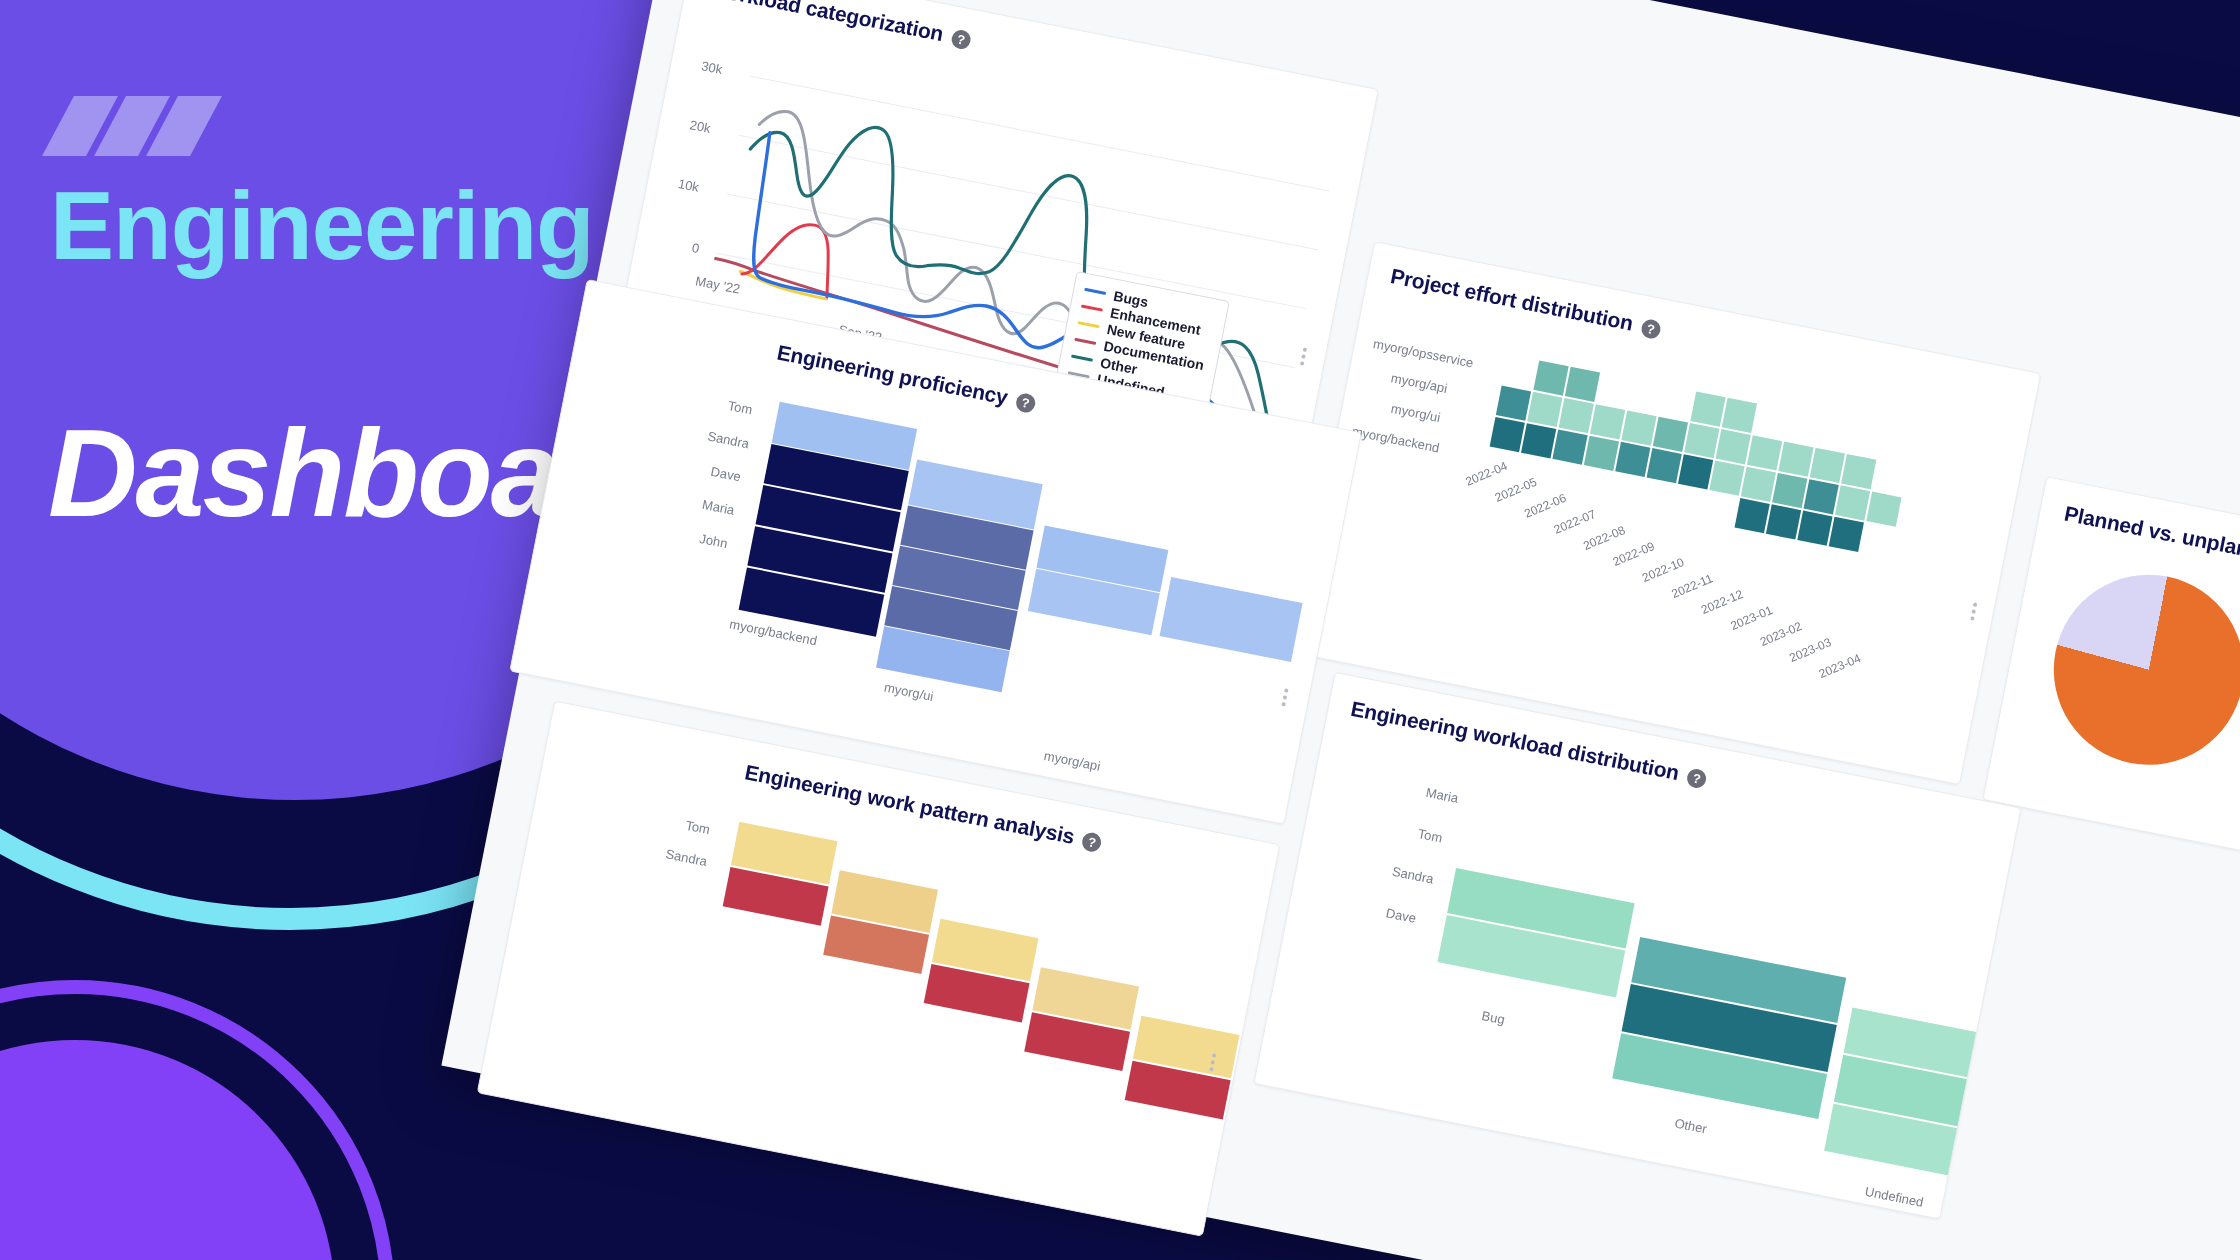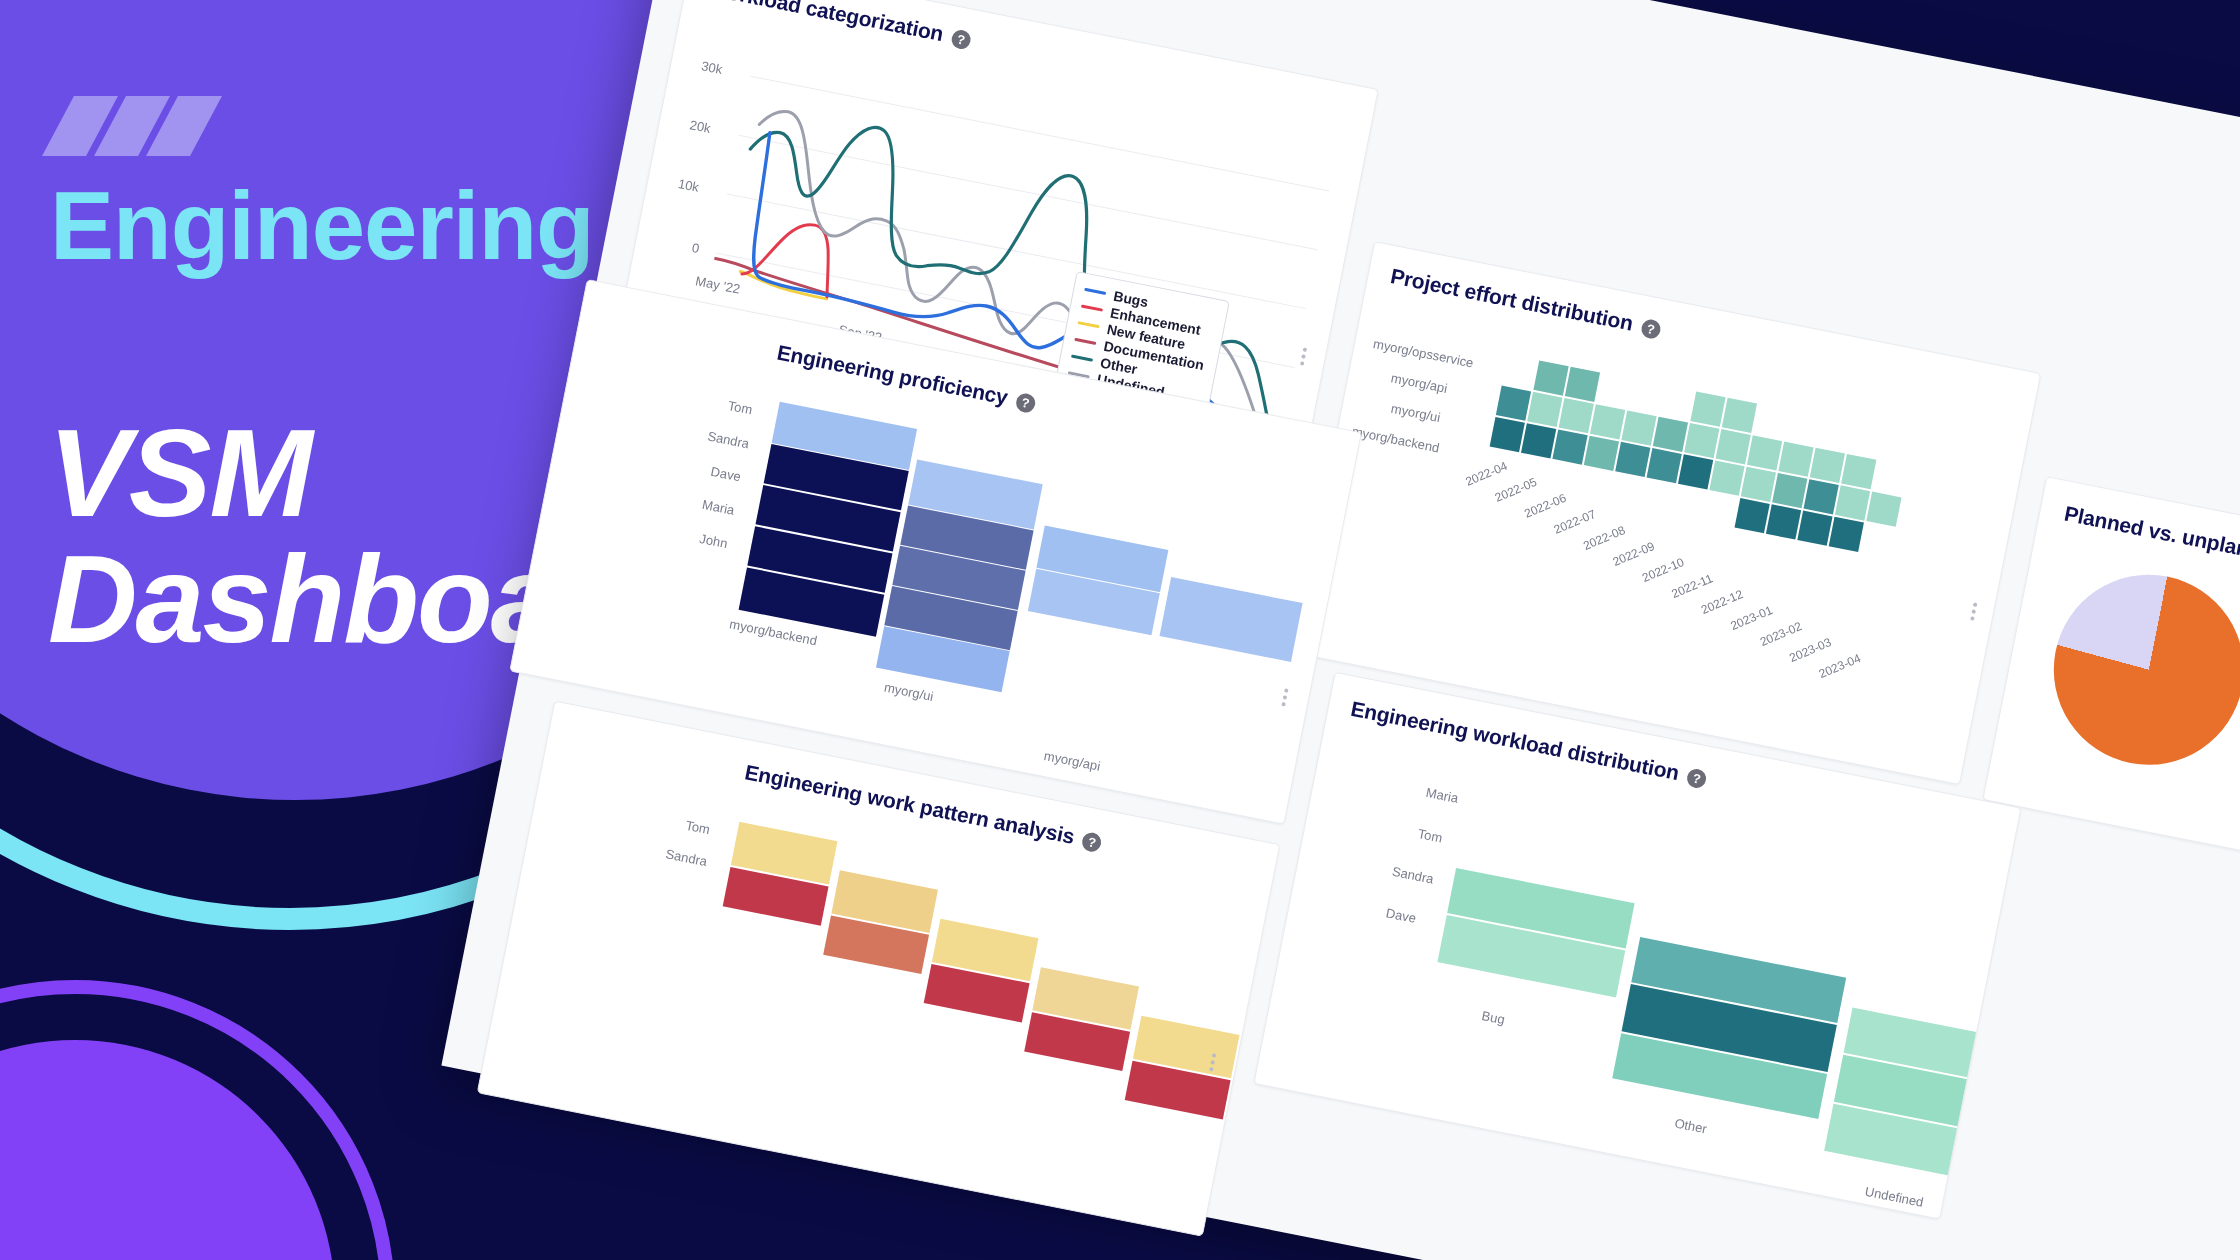--- a/index.html
+++ b/index.html
@@ -155,21 +155,20 @@
 </div>
 
 <div class="logo">
   <div class="slash s1"></div>
   <div class="slash s2"></div>
   <div class="slash s3"></div>
 </div>
 
 <div class="hero-intro">Engineering</div>
 <div class="hero-title">
-  <span class="l1">VSM</span>
   <span class="l2">Dashboard</span>
 </div>
 
 <div class="dash-wrap">
   <div class="dash-bg"></div>
 
   <div class="card" style="left:30px; top:140px; width:700px; height:430px;">
     <div class="card-title">
       <span>Workload categorization</span><span class="help-icon">?</span>
     </div>

